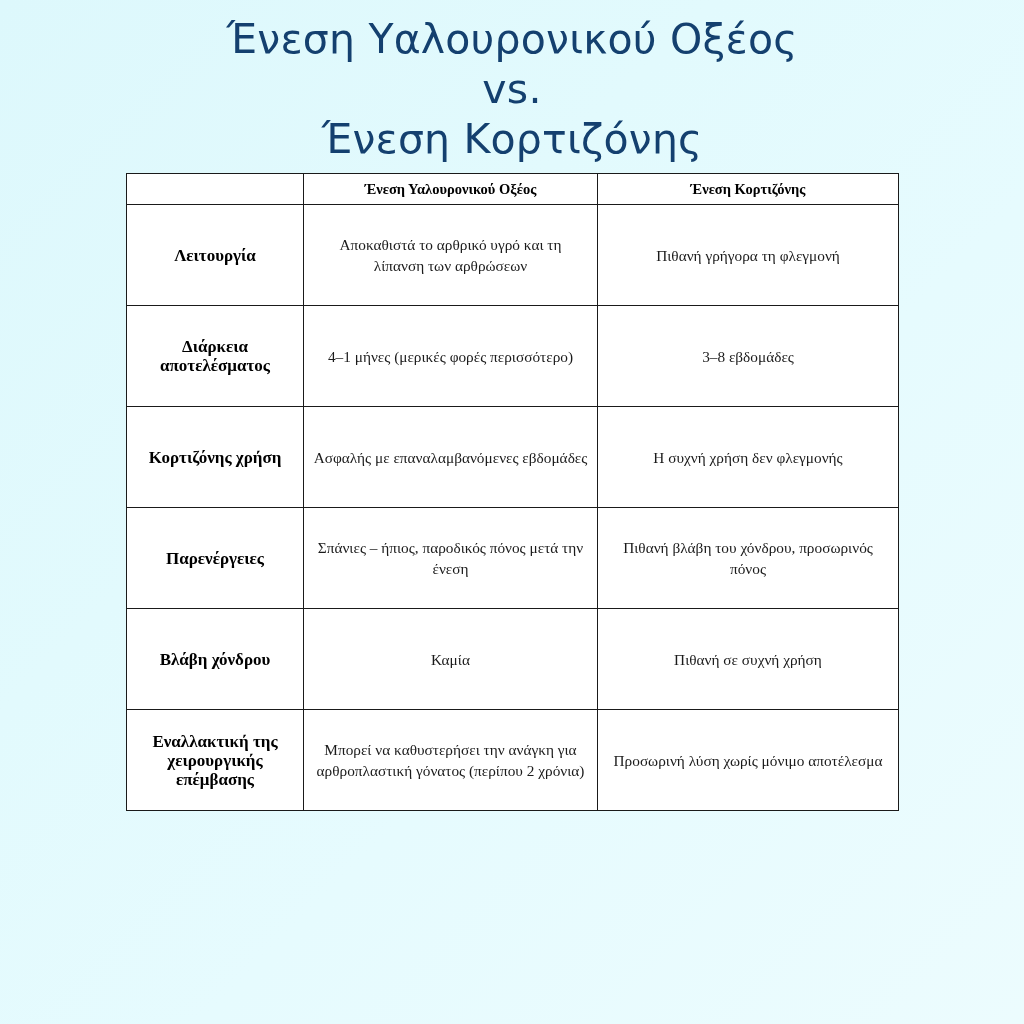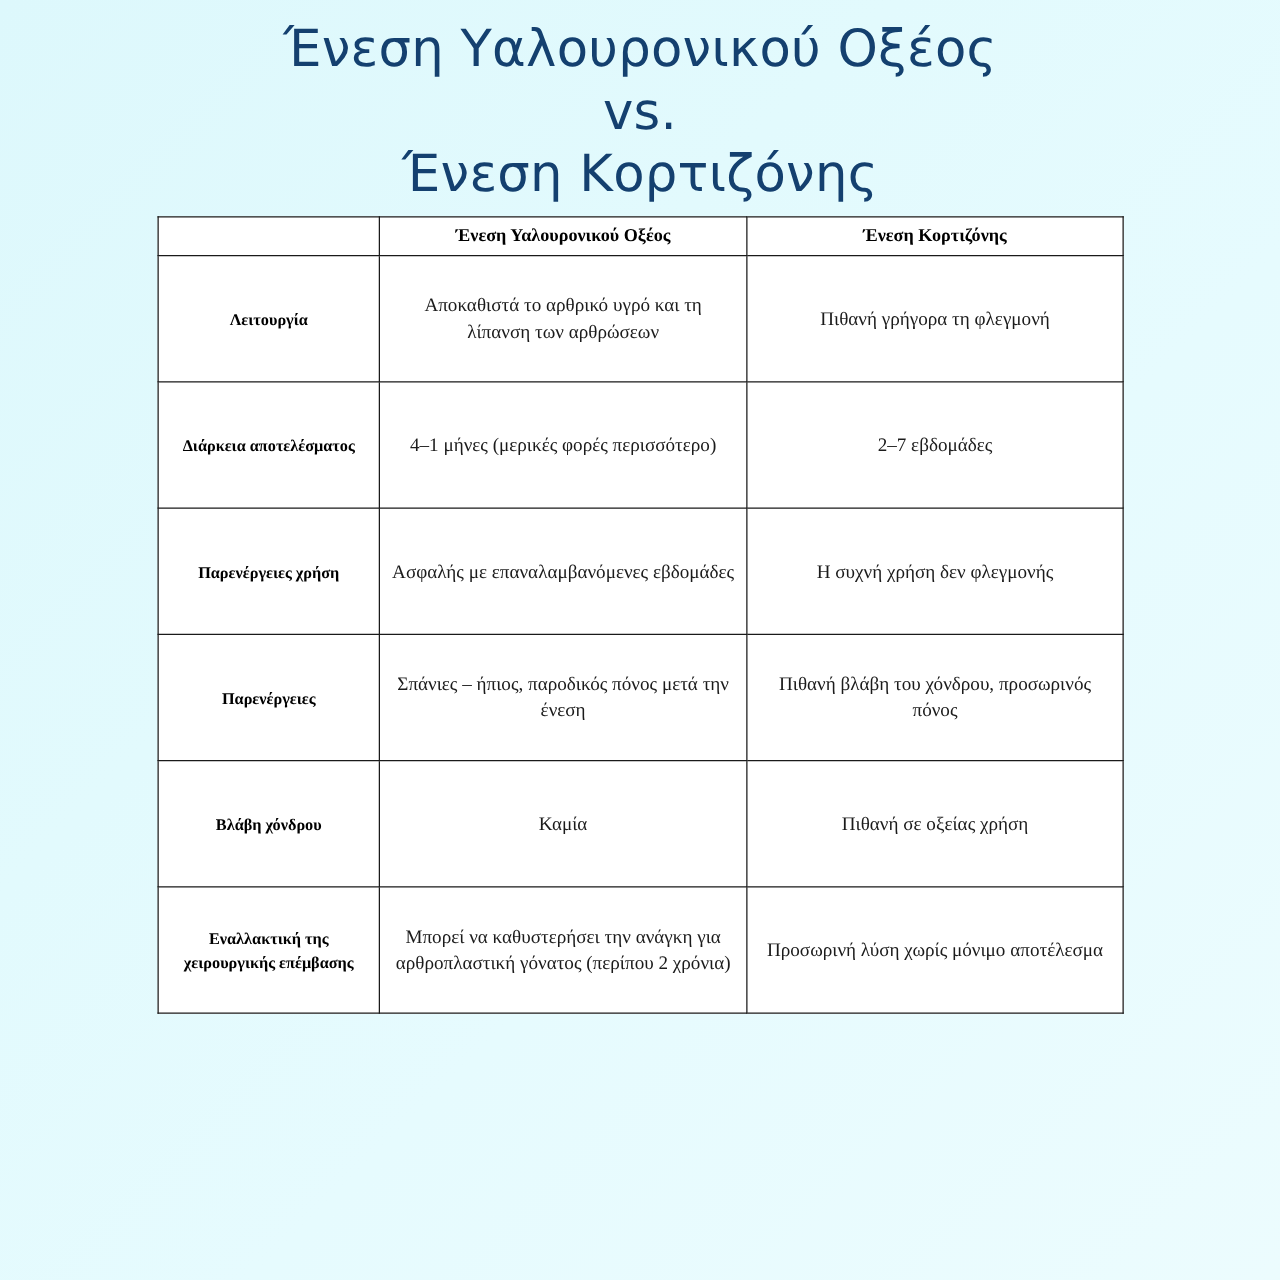--- a/index.html
+++ b/index.html
@@ -68,21 +68,21 @@
 
   tbody td {
     height: 92px;
     font-size: 15.3px;
     line-height: 21px;
     color: #1b1b1b;
   }
   tbody td.row-label {
     background: #c3d7f0;
     font-weight: bold;
-    font-size: 13px;
+    font-size: 17px;
     line-height: 19px;
     color: #000000;
     padding: 4px 6px;
   }
 </style>
 </head>
 <body>
 
 <div id="title-block">
   <span class="title-line">Ένεση Υαλουρονικού Οξέος</span>
@@ -105,36 +105,36 @@
   </thead>
   <tbody>
     <tr>
       <td class="row-label">Λειτουργία</td>
       <td>Αποκαθιστά το αρθρικό υγρό και τη λίπανση των αρθρώσεων</td>
       <td>Πιθανή γρήγορα τη φλεγμονή</td>
     </tr>
     <tr>
       <td class="row-label">Διάρκεια αποτελέσματος</td>
       <td>4–1 μήνες (μερικές φορές περισσότερο)</td>
-      <td>2–7 εβδομάδες</td>
+      <td>3–8 εβδομάδες</td>
     </tr>
     <tr>
-      <td class="row-label">Παρενέργειες χρήση</td>
+      <td class="row-label">Κορτιζόνης χρήση</td>
       <td>Ασφαλής με επαναλαμβανόμενες εβδομάδες</td>
       <td>Η συχνή χρήση δεν φλεγμονής</td>
     </tr>
     <tr>
       <td class="row-label">Παρενέργειες</td>
       <td>Σπάνιες – ήπιος, παροδικός πόνος μετά την ένεση</td>
       <td>Πιθανή βλάβη του χόνδρου, προσωρινός πόνος</td>
     </tr>
     <tr>
       <td class="row-label">Βλάβη χόνδρου</td>
       <td>Καμία</td>
-      <td>Πιθανή σε οξείας χρήση</td>
+      <td>Πιθανή σε συχνή χρήση</td>
     </tr>
     <tr>
       <td class="row-label">Εναλλακτική της χειρουργικής επέμβασης</td>
       <td>Μπορεί να καθυστερήσει την ανάγκη για αρθροπλαστική γόνατος (περίπου 2 χρόνια)</td>
       <td>Προσωρινή λύση χωρίς μόνιμο αποτέλεσμα</td>
     </tr>
   </tbody>
 </table>
 
 </body></html>

